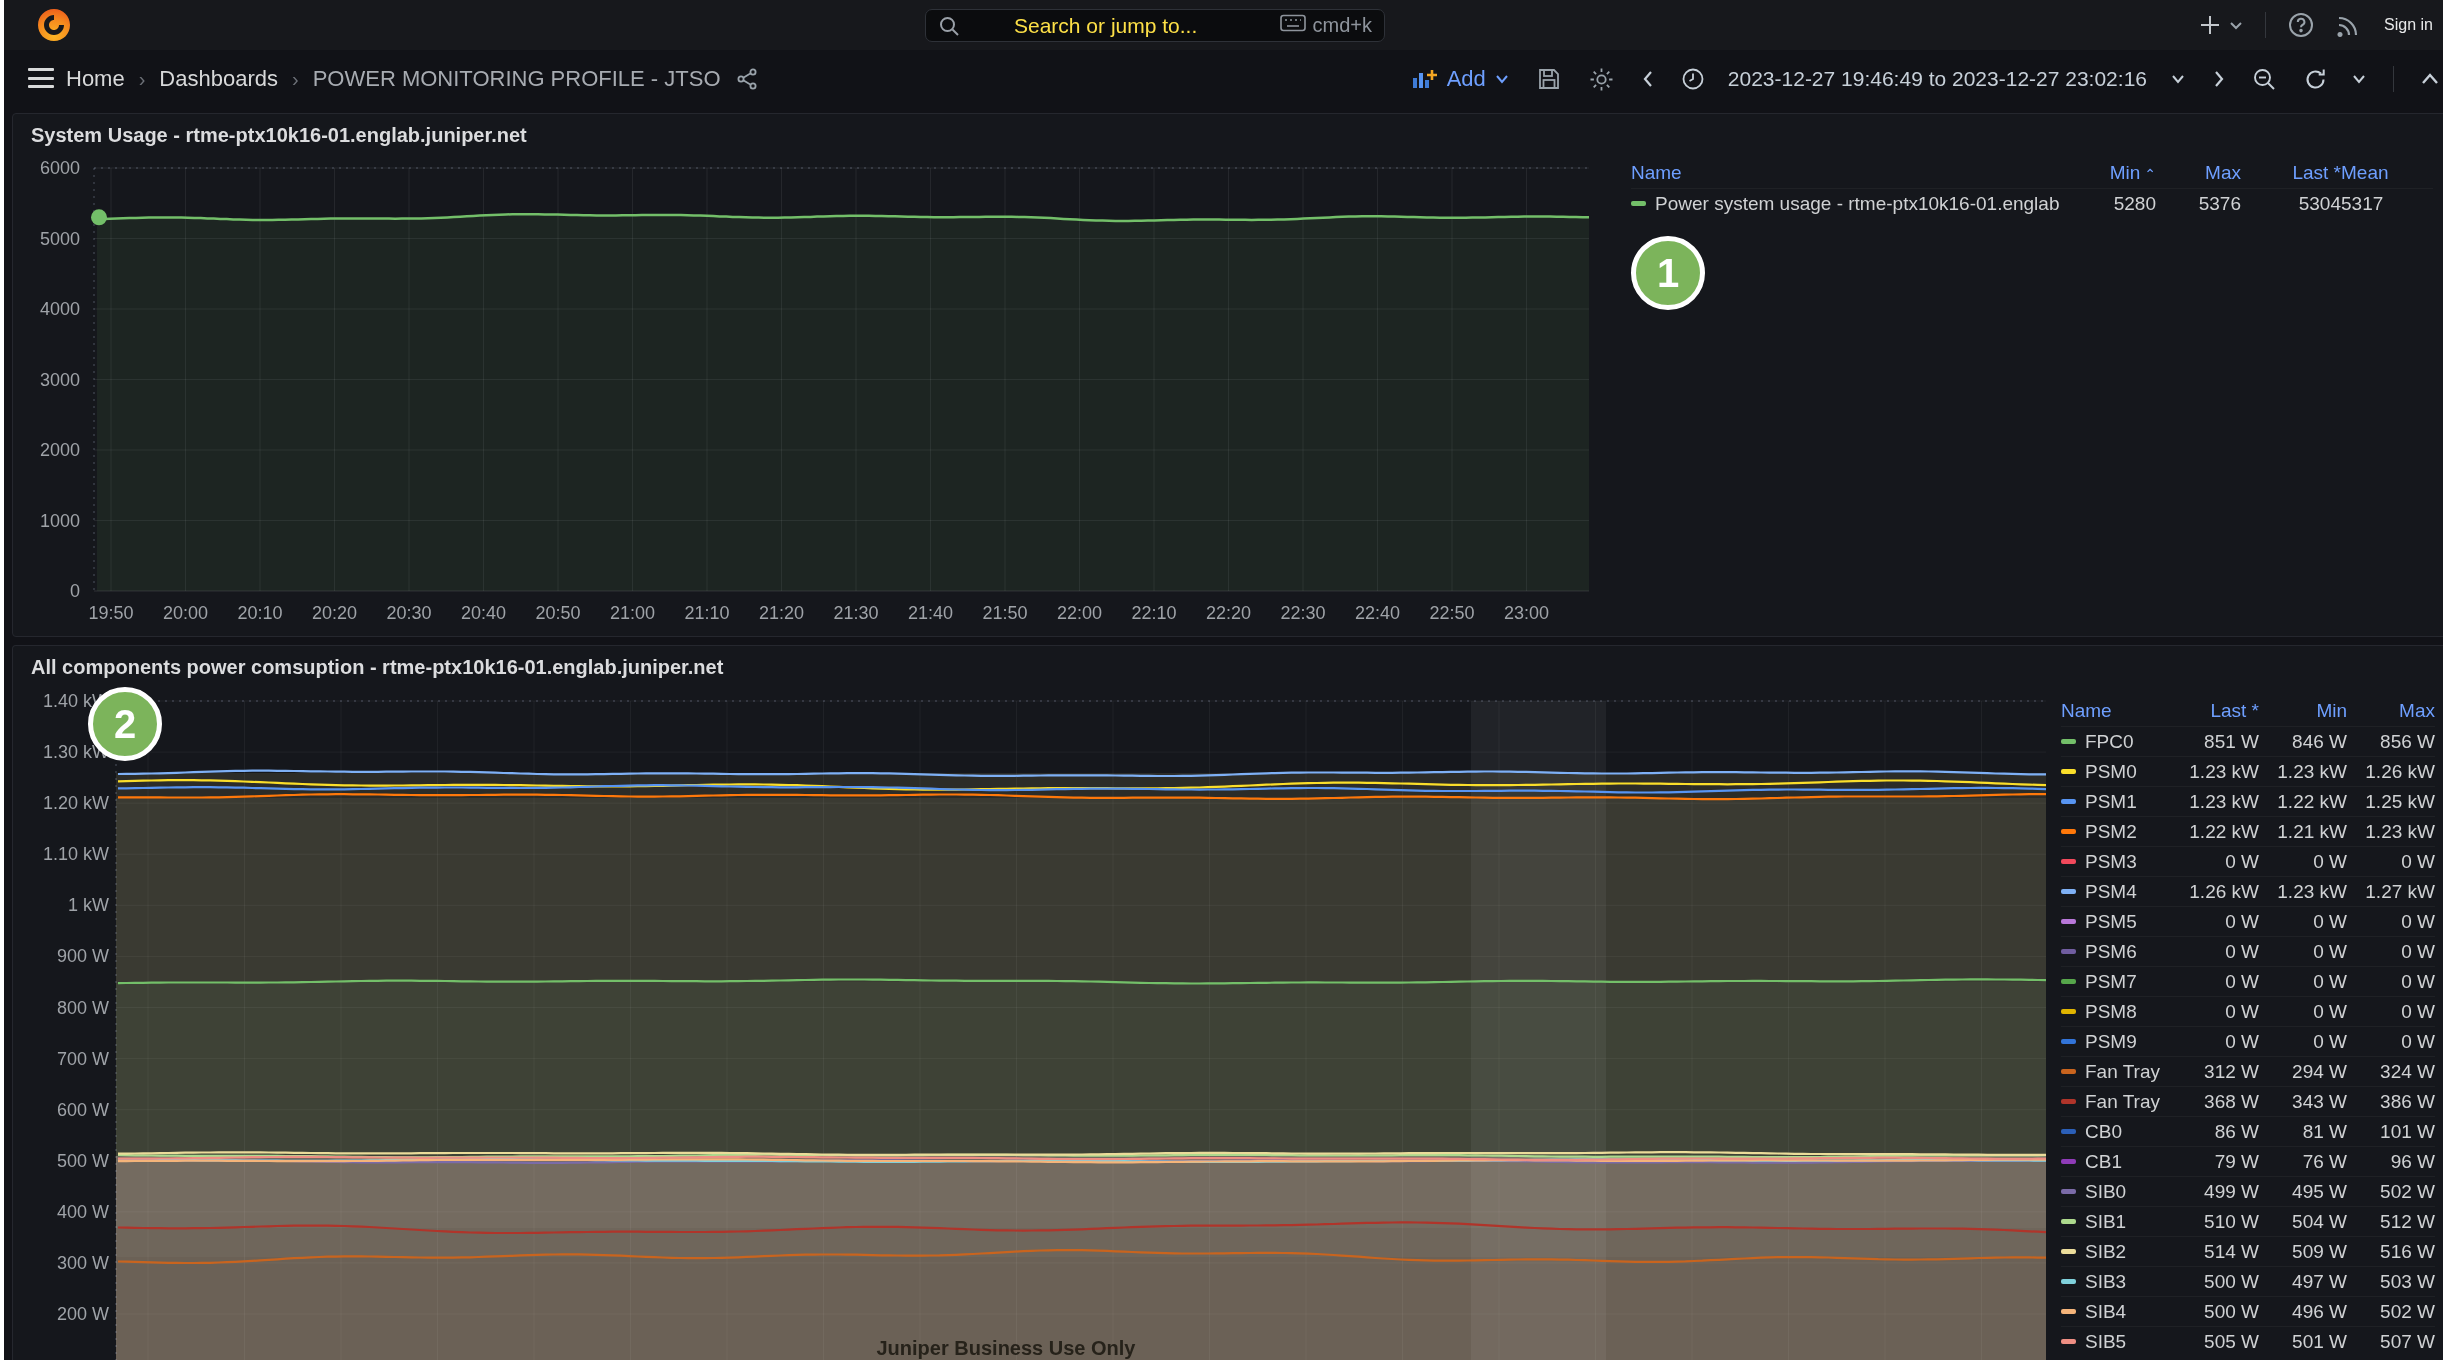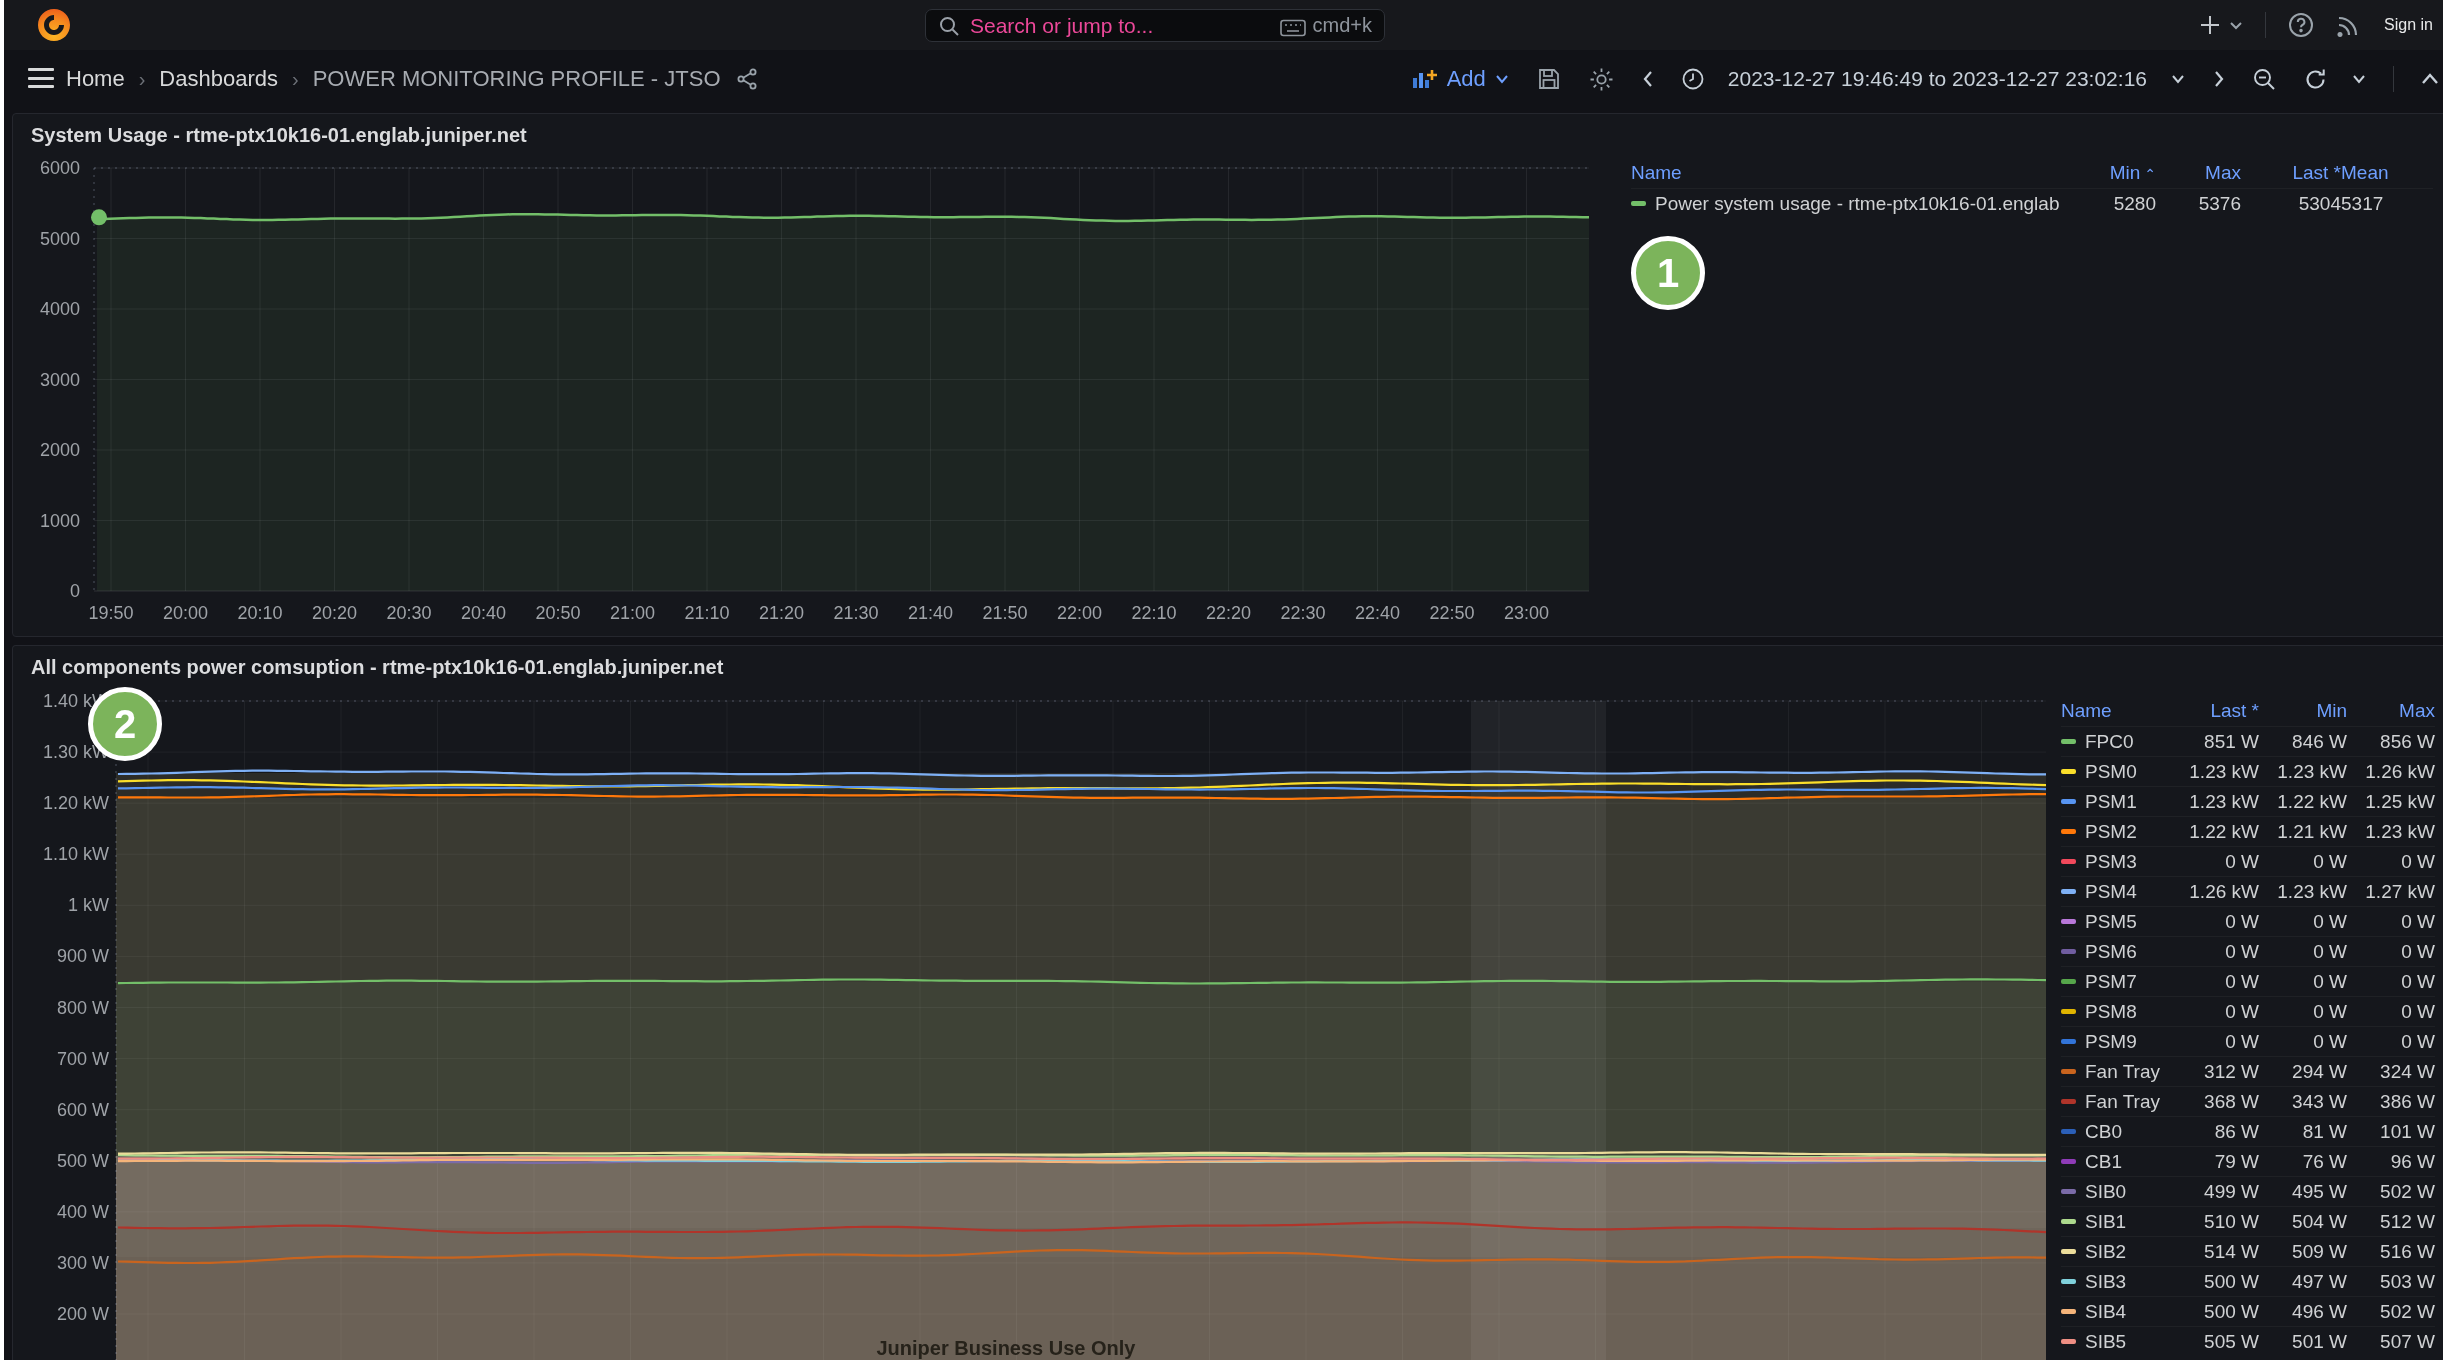--- a/index.html
+++ b/index.html
@@ -6,22 +6,22 @@
   html,body { width:2459px; height:1360px; background:#fff; overflow:hidden;
               font-family:"Liberation Sans", sans-serif; }
   #app { position:absolute; left:0; top:0; width:2459px; height:1360px; background:#111217; }
   .white-strip { position:absolute; background:#fff; z-index:60; }
   
   #navbar { position:absolute; left:0; top:0; width:2459px; height:50px; background:#17181c; }
   #logo { position:absolute; left:36px; top:7px; width:36px; height:36px; }
   #searchbox { position:absolute; left:925px; top:9px; width:460px; height:33px; background:#0b0c0e;
                border:1px solid #2e3138; border-radius:7px; display:flex; align-items:center;
                padding:0 12px; gap:10px; color:#8e949c; }
-  #searchbox .ph { font-size:21px; color:#ec4899; flex:1; }
-  .kbd-hint { display:flex; align-items:flex-end; gap:7px; color:#8e949c; font-size:20px; }
+  #searchbox .ph { font-size:21px; color:#fde047; flex:1;margin-left:44px; }
+  .kbd-hint { display:flex; align-items:flex-start; gap:7px; color:#8e949c; font-size:20px; }
   #nav-right { position:absolute; right:26px; top:0; height:50px; display:flex; align-items:center; gap:22px; }
   .nav-divider { width:1px; height:26px; background:#34373d; }
   .icon-btn { display:flex; align-items:center; justify-content:center; cursor:pointer; color:#9aa3ab; }
   #signin { color:#e8e9ea; font-size:16px; font-weight:500; }
   
   #toolbar { position:absolute; left:0; top:50px; width:2459px; height:58px; background:#111217; }
   #hamburger { position:absolute; left:28px; top:18px; width:26px; height:20px; display:flex;
                flex-direction:column; justify-content:space-between; }
   #hamburger div { height:3px; background:#d8d9da; border-radius:1px; }
   #breadcrumb { position:absolute; left:66px; top:0; height:58px; display:flex; align-items:center; gap:14px; }

